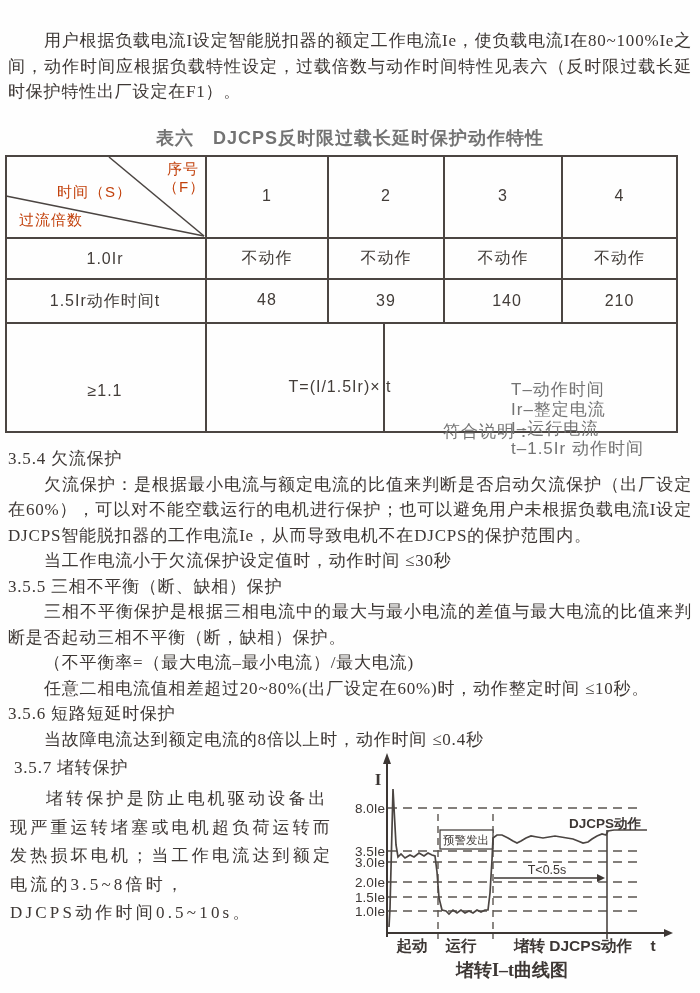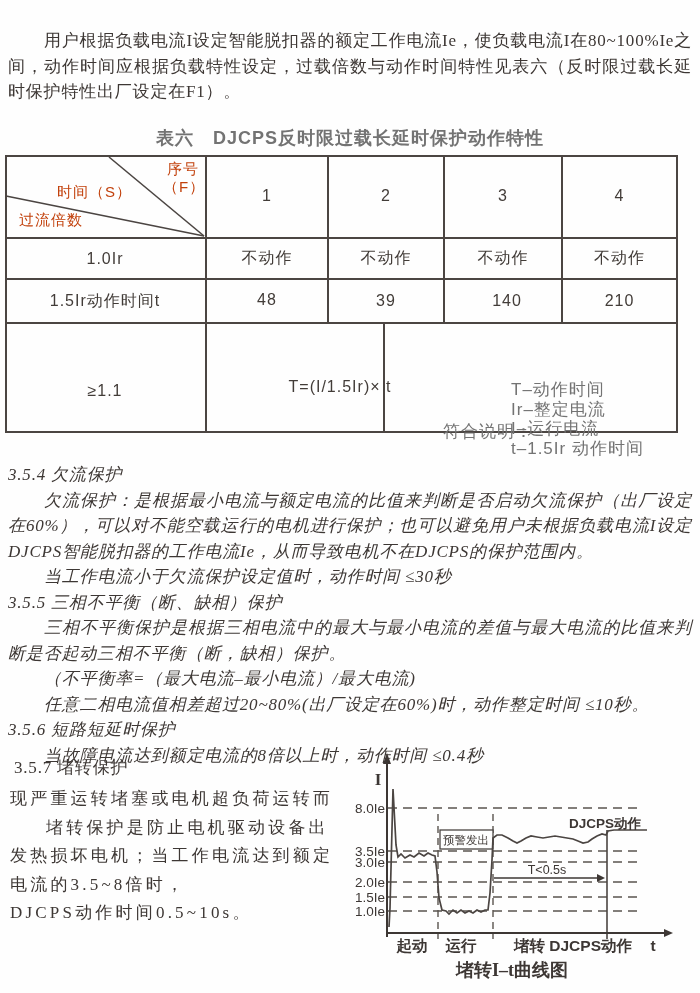--- a/index.html
+++ b/index.html
@@ -85,36 +85,36 @@
   <div class="cell" style="left:202px;top:220px;width:176px;height:24px;margin-left:45px;">T=(I/1.5Ir)× t</div>
   <div class="notes" style="left:438px;top:227px;">符合说明：</div>
   <div class="notes" style="left:506px;top:185px;">
     <div>T–动作时间</div>
     <div>Ir–整定电流</div>
     <div>I–运行电流</div>
     <div>t–1.5Ir 动作时间</div>
   </div>
 </div>
 
-<div class="abs bodytext" style="left:8px;top:462px;width:684px;font-style:italic;">
+<div class="abs bodytext" style="left:8px;top:446px;width:684px;">
   <div>3.5.4 欠流保护</div>
   <p class="para indent">欠流保护：是根据最小电流与额定电流的比值来判断是否启动欠流保护（出厂设定在60%），可以对不能空载运行的电机进行保护；也可以避免用户未根据负载电流I设定DJCPS智能脱扣器的工作电流Ie，从而导致电机不在DJCPS的保护范围内。</p>
   <p class="para indent">当工作电流小于欠流保护设定值时，动作时间 ≤30秒</p>
   <div>3.5.5 三相不平衡（断、缺相）保护</div>
   <p class="para indent">三相不平衡保护是根据三相电流中的最大与最小电流的差值与最大电流的比值来判断是否起动三相不平衡（断，缺相）保护。</p>
   <p class="para indent">（不平衡率=（最大电流–最小电流）/最大电流)</p>
   <p class="para indent">任意二相电流值相差超过20~80%(出厂设定在60%)时，动作整定时间 ≤10秒。</p>
   <div>3.5.6 短路短延时保护</div>
   <p class="para indent">当故障电流达到额定电流的8倍以上时，动作时间 ≤0.4秒</p>
 </div>
 
 <div class="abs bodytext" style="left:14px;top:755px;">3.5.7 堵转保护</div>
 <div class="abs" style="left:10px;top:785px;width:335px;">
+  <div class="stall-line stall-first">堵转保护是防止电机驱动设备出</div>
   <div class="stall-line">现严重运转堵塞或电机超负荷运转而</div>
-  <div class="stall-line stall-first">堵转保护是防止电机驱动设备出</div>
   <div class="stall-line">发热损坏电机；当工作电流达到额定</div>
   <div class="stall-line">电流的3.5~8倍时，</div>
   <div class="stall-line">DJCPS动作时间0.5~10s。</div>
 </div>
 
 <svg class="abs" style="left:340px;top:750px;" width="360" height="243" viewBox="0 0 360 243">
 
   <g stroke="#5a544f" stroke-width="1.4" stroke-dasharray="9 6">
     <line x1="48" y1="58" x2="303" y2="58"></line>
     <line x1="48" y1="101" x2="303" y2="101"></line>

